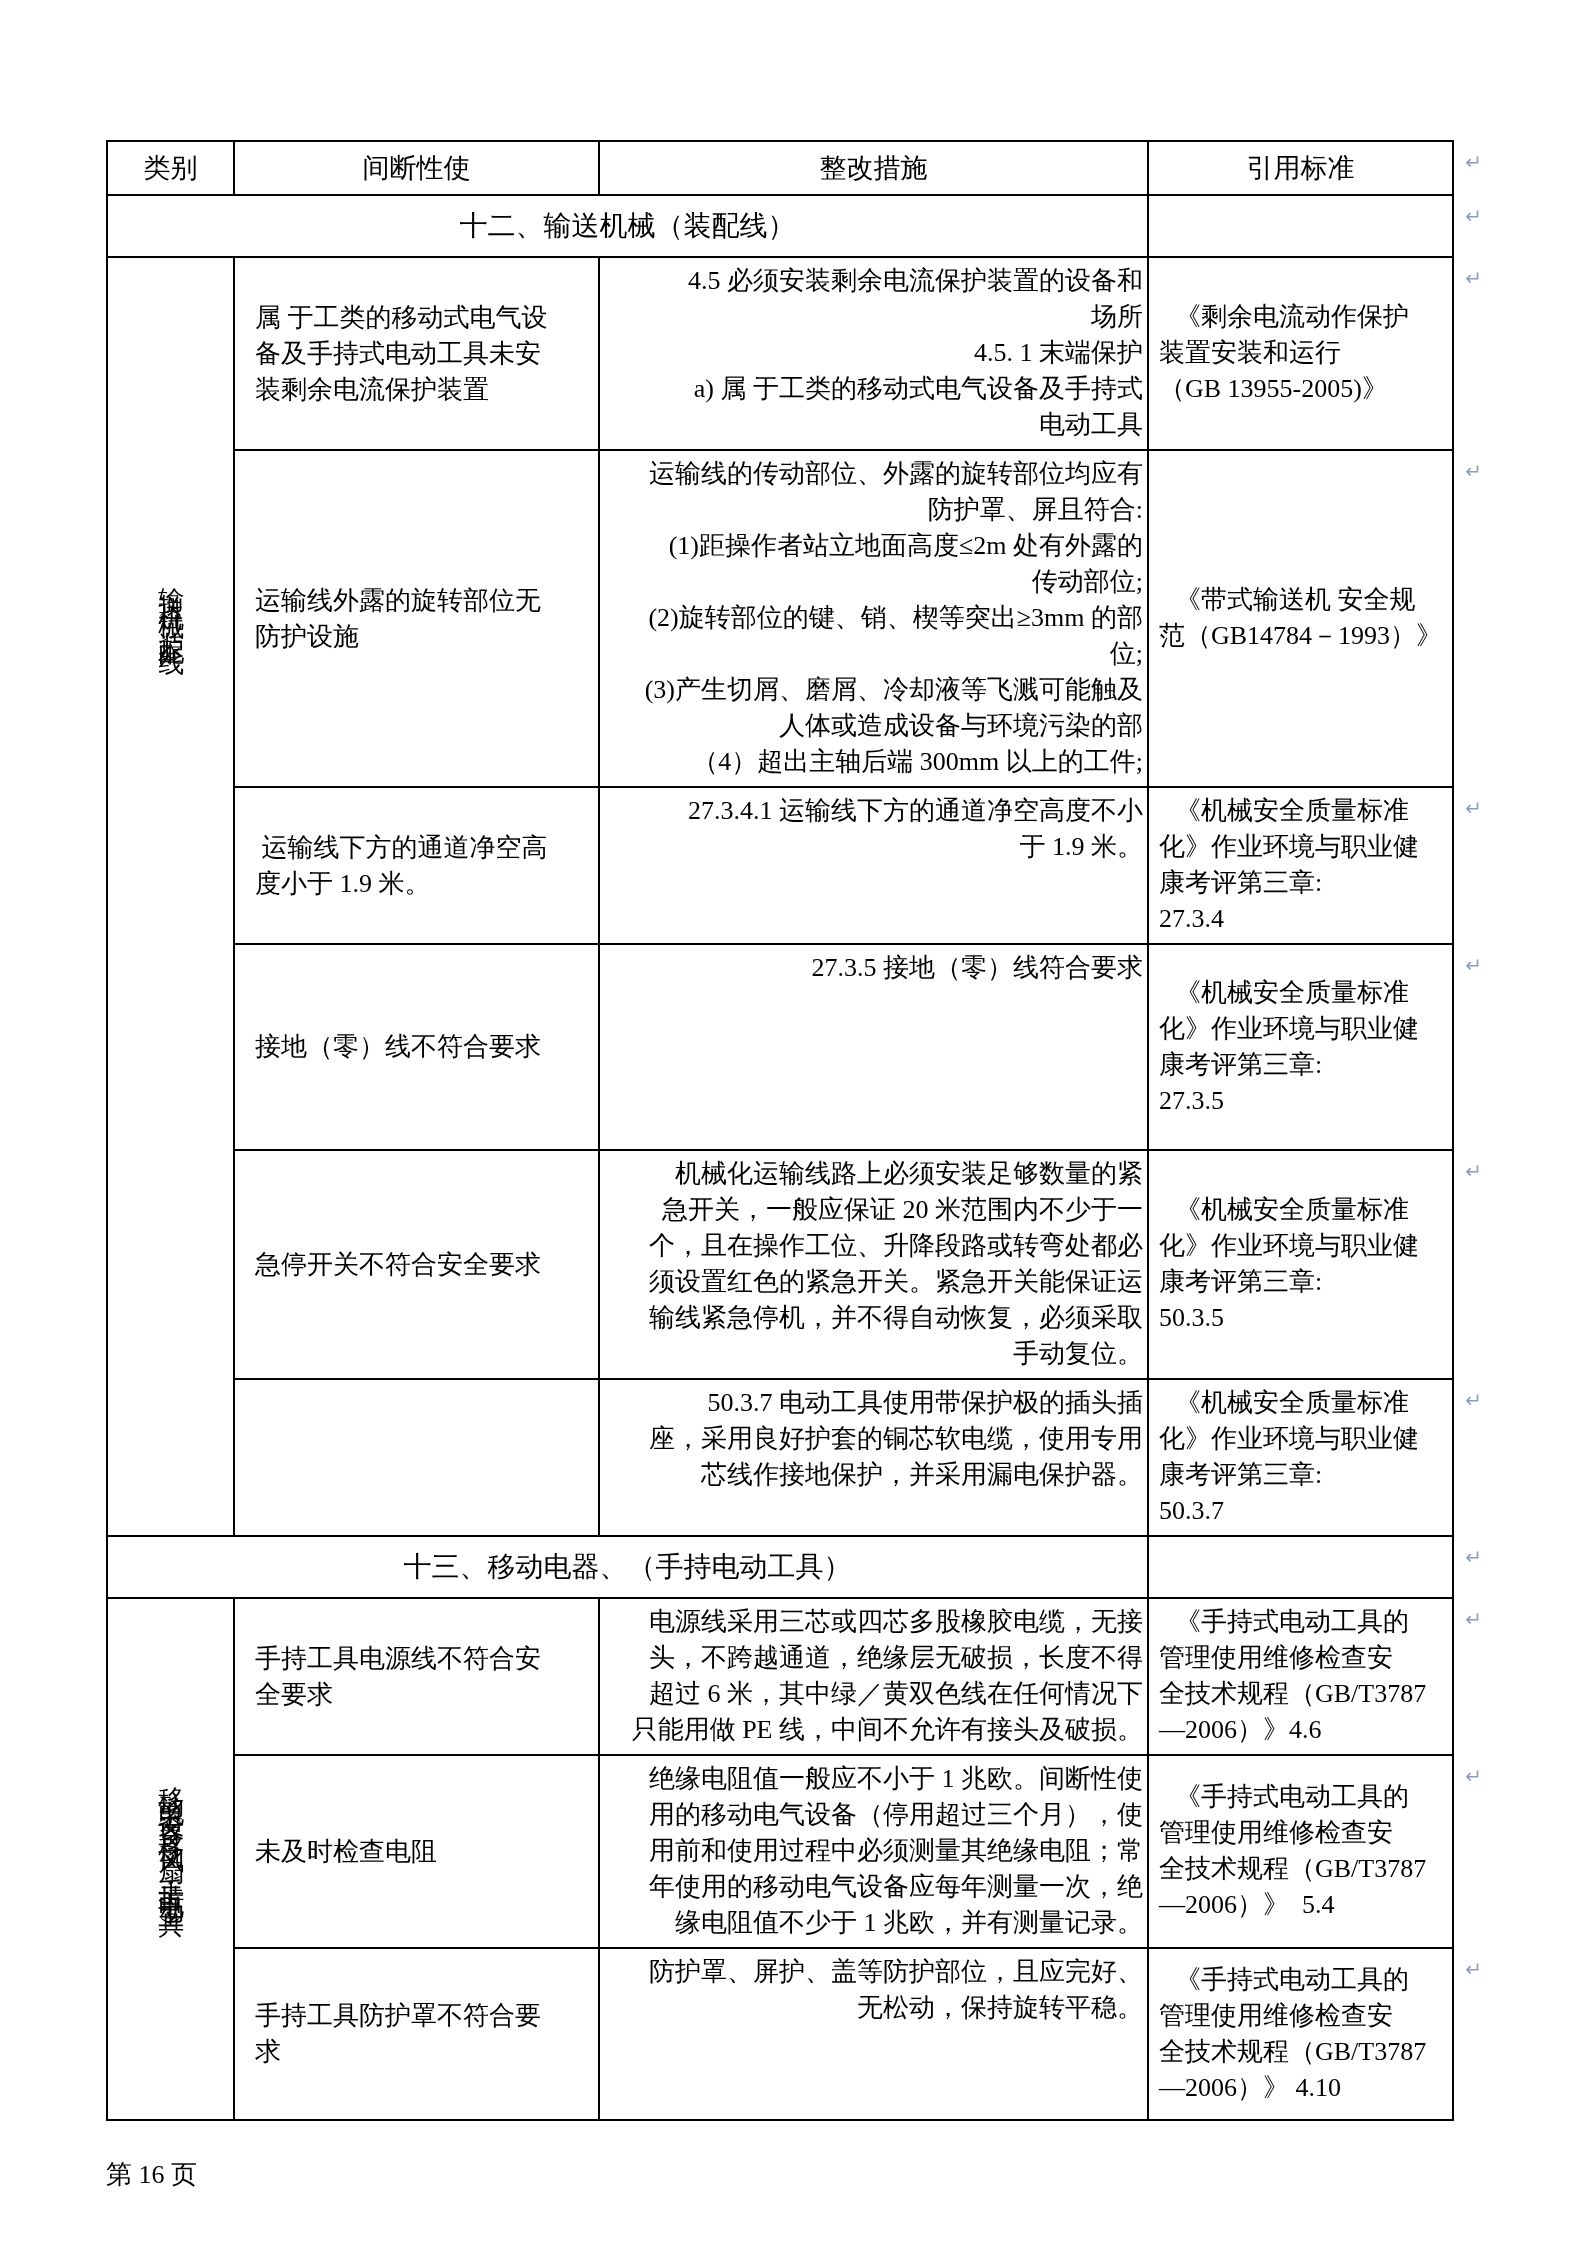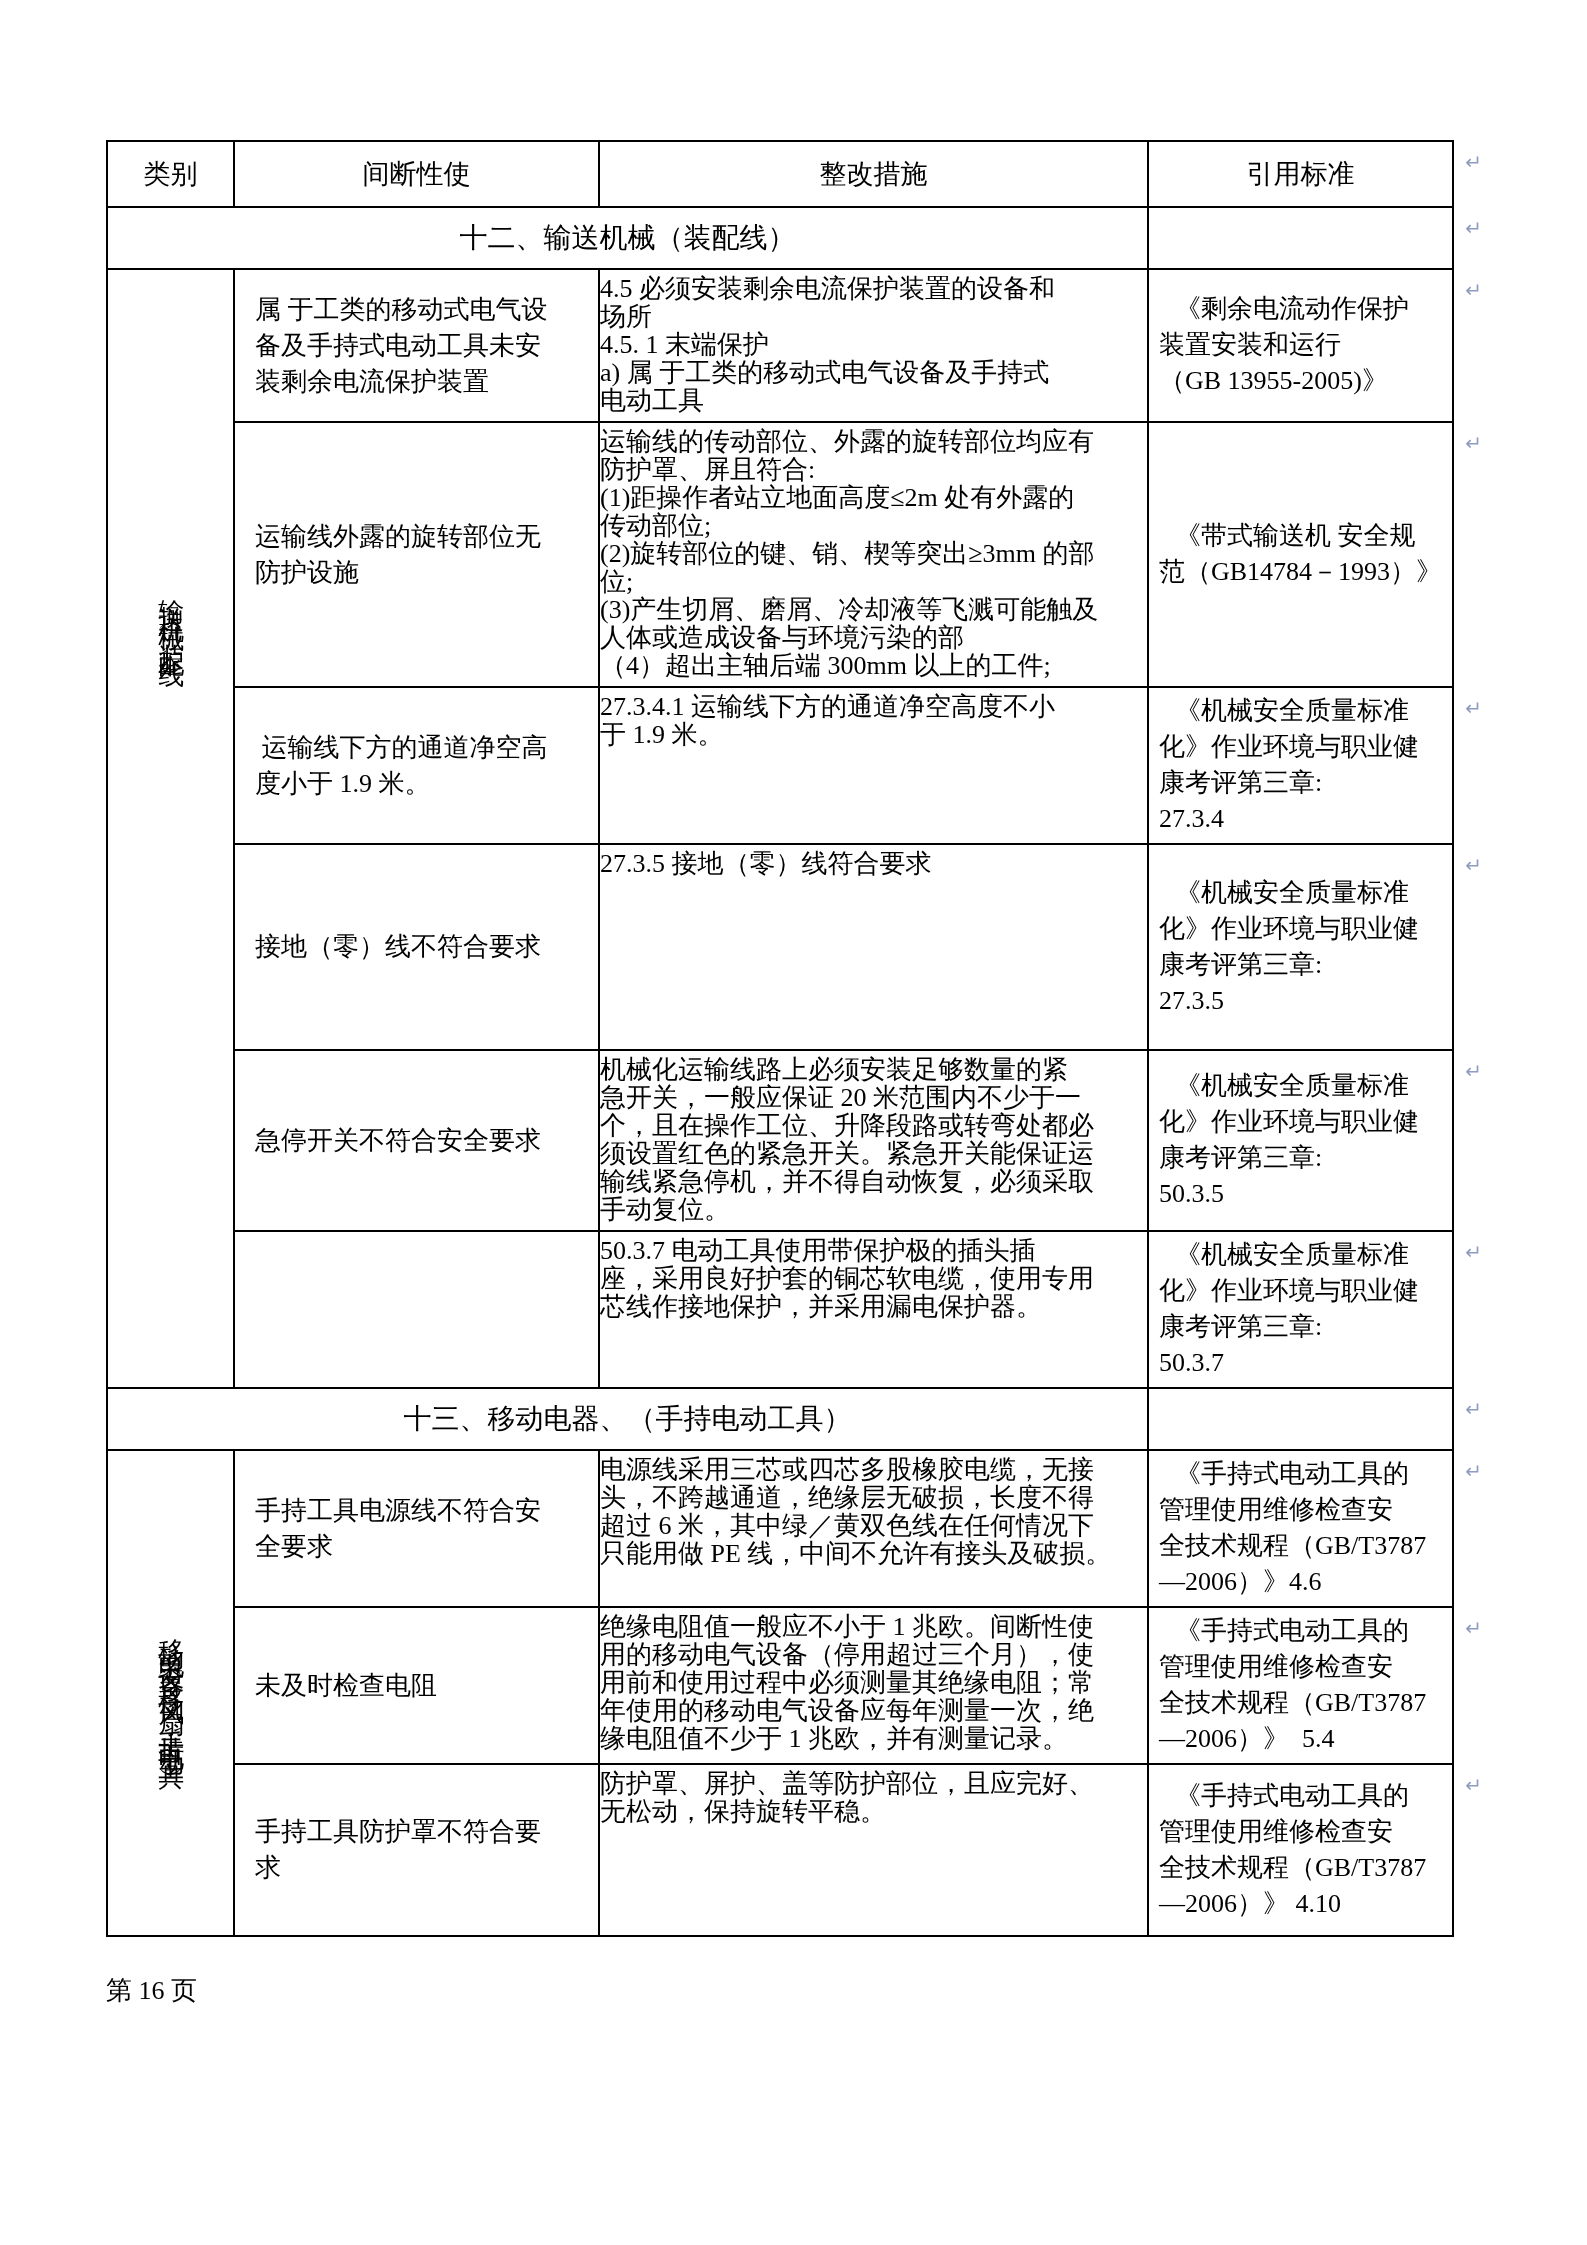--- a/index.html
+++ b/index.html
@@ -17,21 +17,21 @@
     width:1346px;
   }
   td, th {
     border:2px solid #000;
     font-size:26px;
     font-weight:normal;
     position:relative;
     vertical-align:top;
     word-break:break-all;
   }
-  th.hdr { height:44px; text-align:center; font-size:27px; padding:10px 0; vertical-align:middle; }
+  th.hdr { height:44px; text-align:center; font-size:27px; padding:4px 0; vertical-align:middle; }
   td.section-cell { text-align:center; font-size:28px; height:52px; vertical-align:middle; padding:4px 0; }
   td.section-right { }
 
   td.cat-cell { text-align:center; vertical-align:top; }
   .vtext {
     display:block;
     writing-mode:vertical-rl;
     text-orientation:mixed;
     margin:0 auto;
     font-size:26px;
@@ -43,21 +43,22 @@
   td.hazard {
     vertical-align:middle;
     padding:8px 18px 8px 20px;
     white-space:pre-wrap;
     line-height:36px;
   }
   td.measures {
     vertical-align:top;
     padding:5px 4px 6px 0;
     white-space:pre-wrap;
-    line-height:28px;
+    line-height:36px;
+    text-align:right;
   }
   td.standard {
     vertical-align:middle;
     padding:5px 6px 6px 10px;
     white-space:pre-wrap;
     line-height:36px;
     text-indent:16px;
   }
 
   tr.r-a4 { height:206px; }

